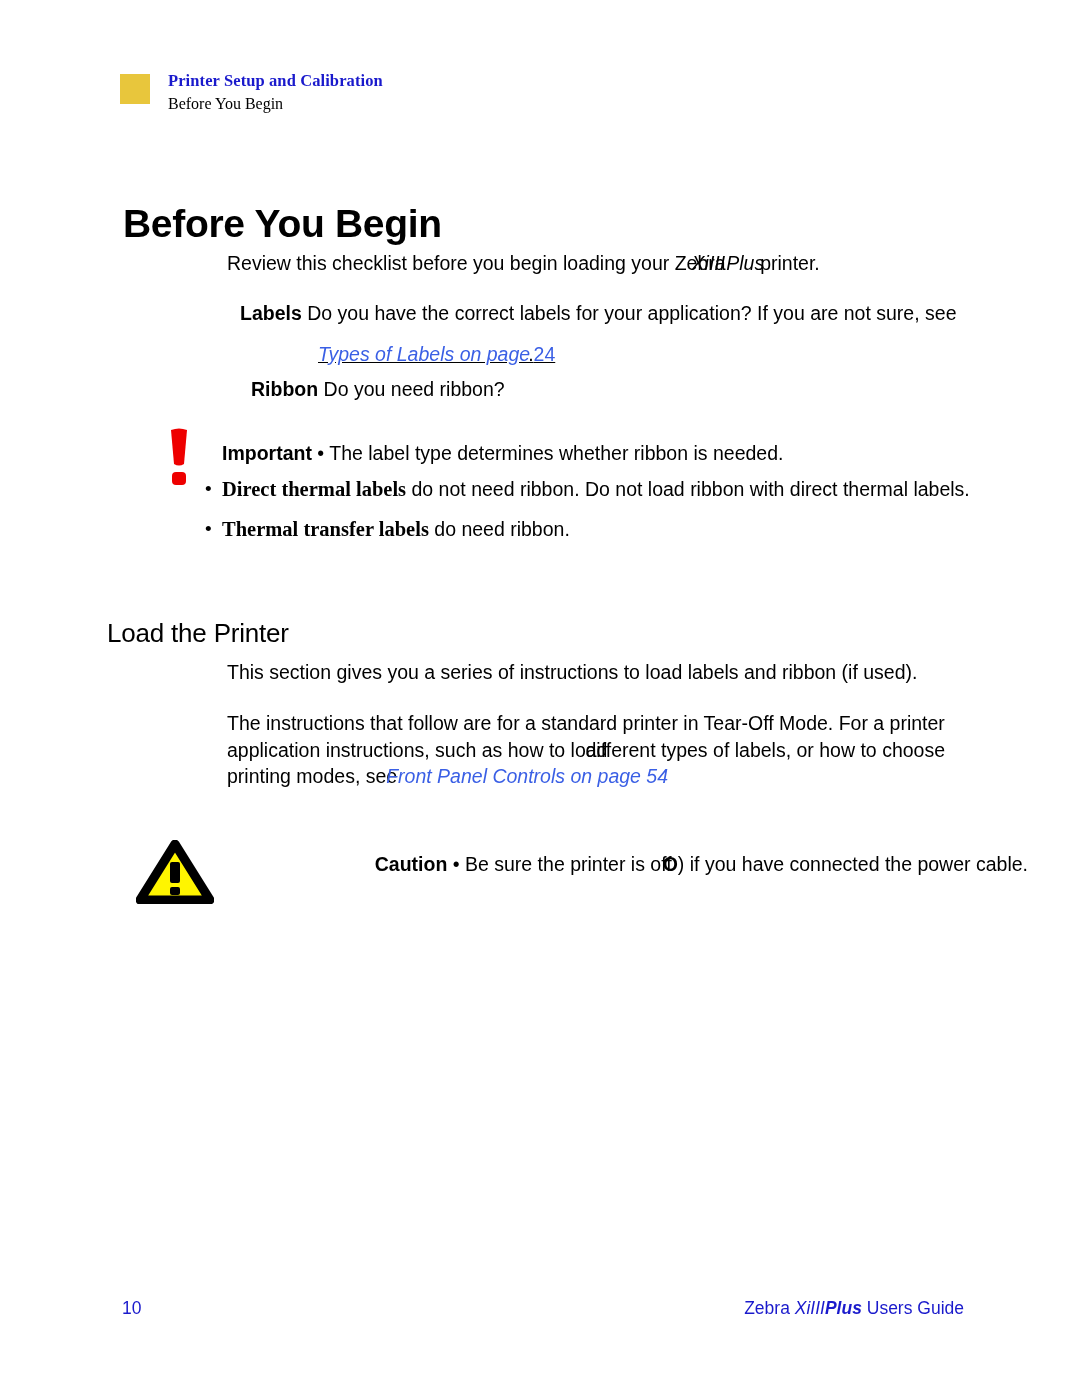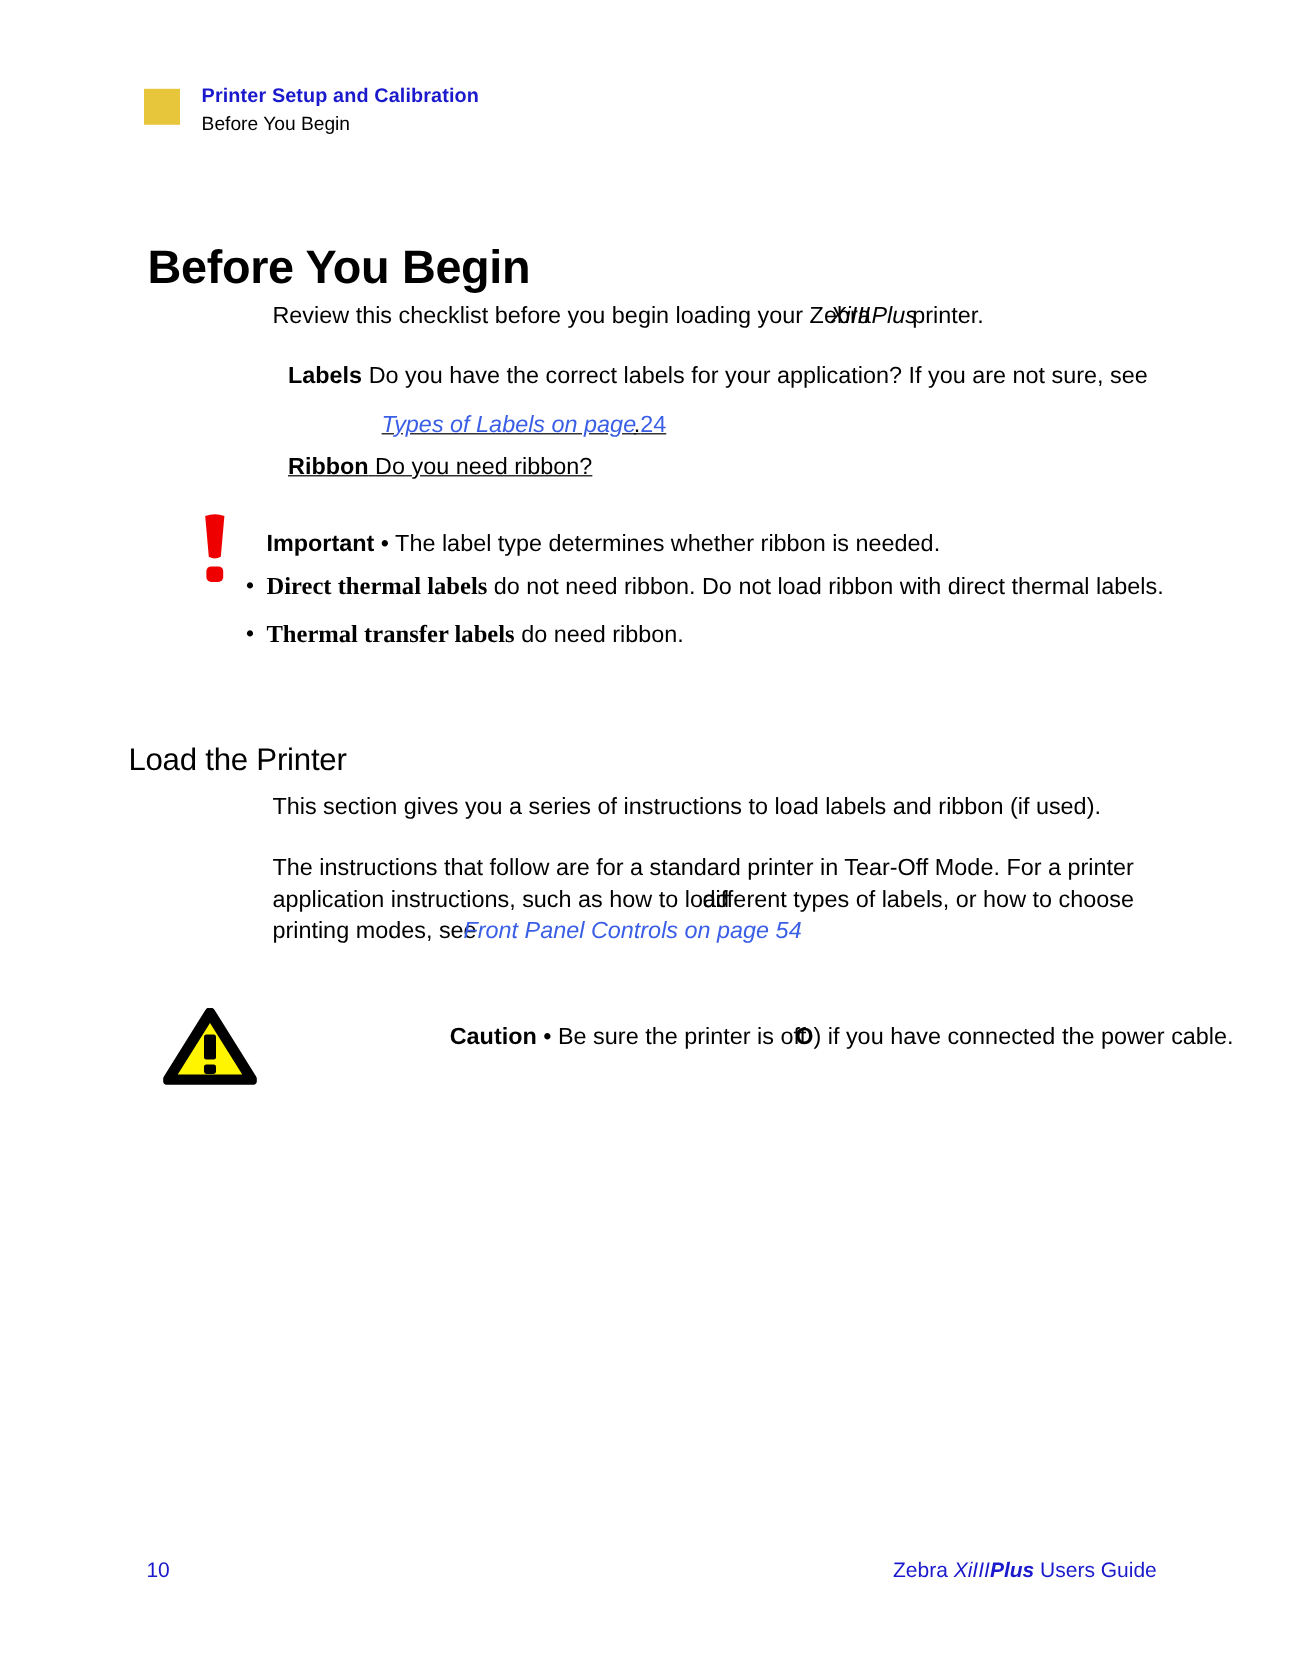--- a/index.html
+++ b/index.html
@@ -27,20 +27,21 @@
   .header-swatch {
     width: 30px;
     height: 30px;
     background: #E8C63C;
     flex: 0 0 auto;
     margin-top: 4px;
   }
   .header-text {
     margin-left: 18px;
     line-height: 1.28;
+    font-family: Liberation Serif, serif;
   }
   .header-chapter {
     font-size: 16.5px;
     font-weight: bold;
     color: #1A1ACC;
     letter-spacing: 0.1px;
     white-space: nowrap;
   }
   .header-section {
     font-size: 16px;
@@ -75,21 +76,21 @@
     font-size: 19.5px;
     line-height: 1.36;
     color: #000000;
   }
   .lead-para { left: 227px; top: 250px; width: 800px; white-space: nowrap; }
 
   .lbl-block  { left: 240px; top: 300px; width: 790px; }
   .lbl-block .lbl-line { white-space: nowrap; }
   .lbl-block .lbl-link-line { margin-top: 14px; padding-left: 78px; white-space: nowrap; text-decoration: underline; }
 
-  .ribbon-block { left: 240px; top: 376px; white-space: nowrap; text-decoration: underline; }
+  .ribbon-block { left: 251px; top: 376px; white-space: nowrap; }
 
   .important-block { left: 222px; top: 440px; width: 800px; white-space: nowrap; }
 
   .bullets-block { left: 205px; top: 476px; width: 820px; }
   .bullets-block .bullet-row { display: flex; margin-bottom: 12px; }
   .bullets-block .bullet-row:last-child { margin-bottom: 0; }
   .bullets-block .bullet-dot {
     flex: 0 0 auto;
     width: 17px;
     font-size: 19px;

